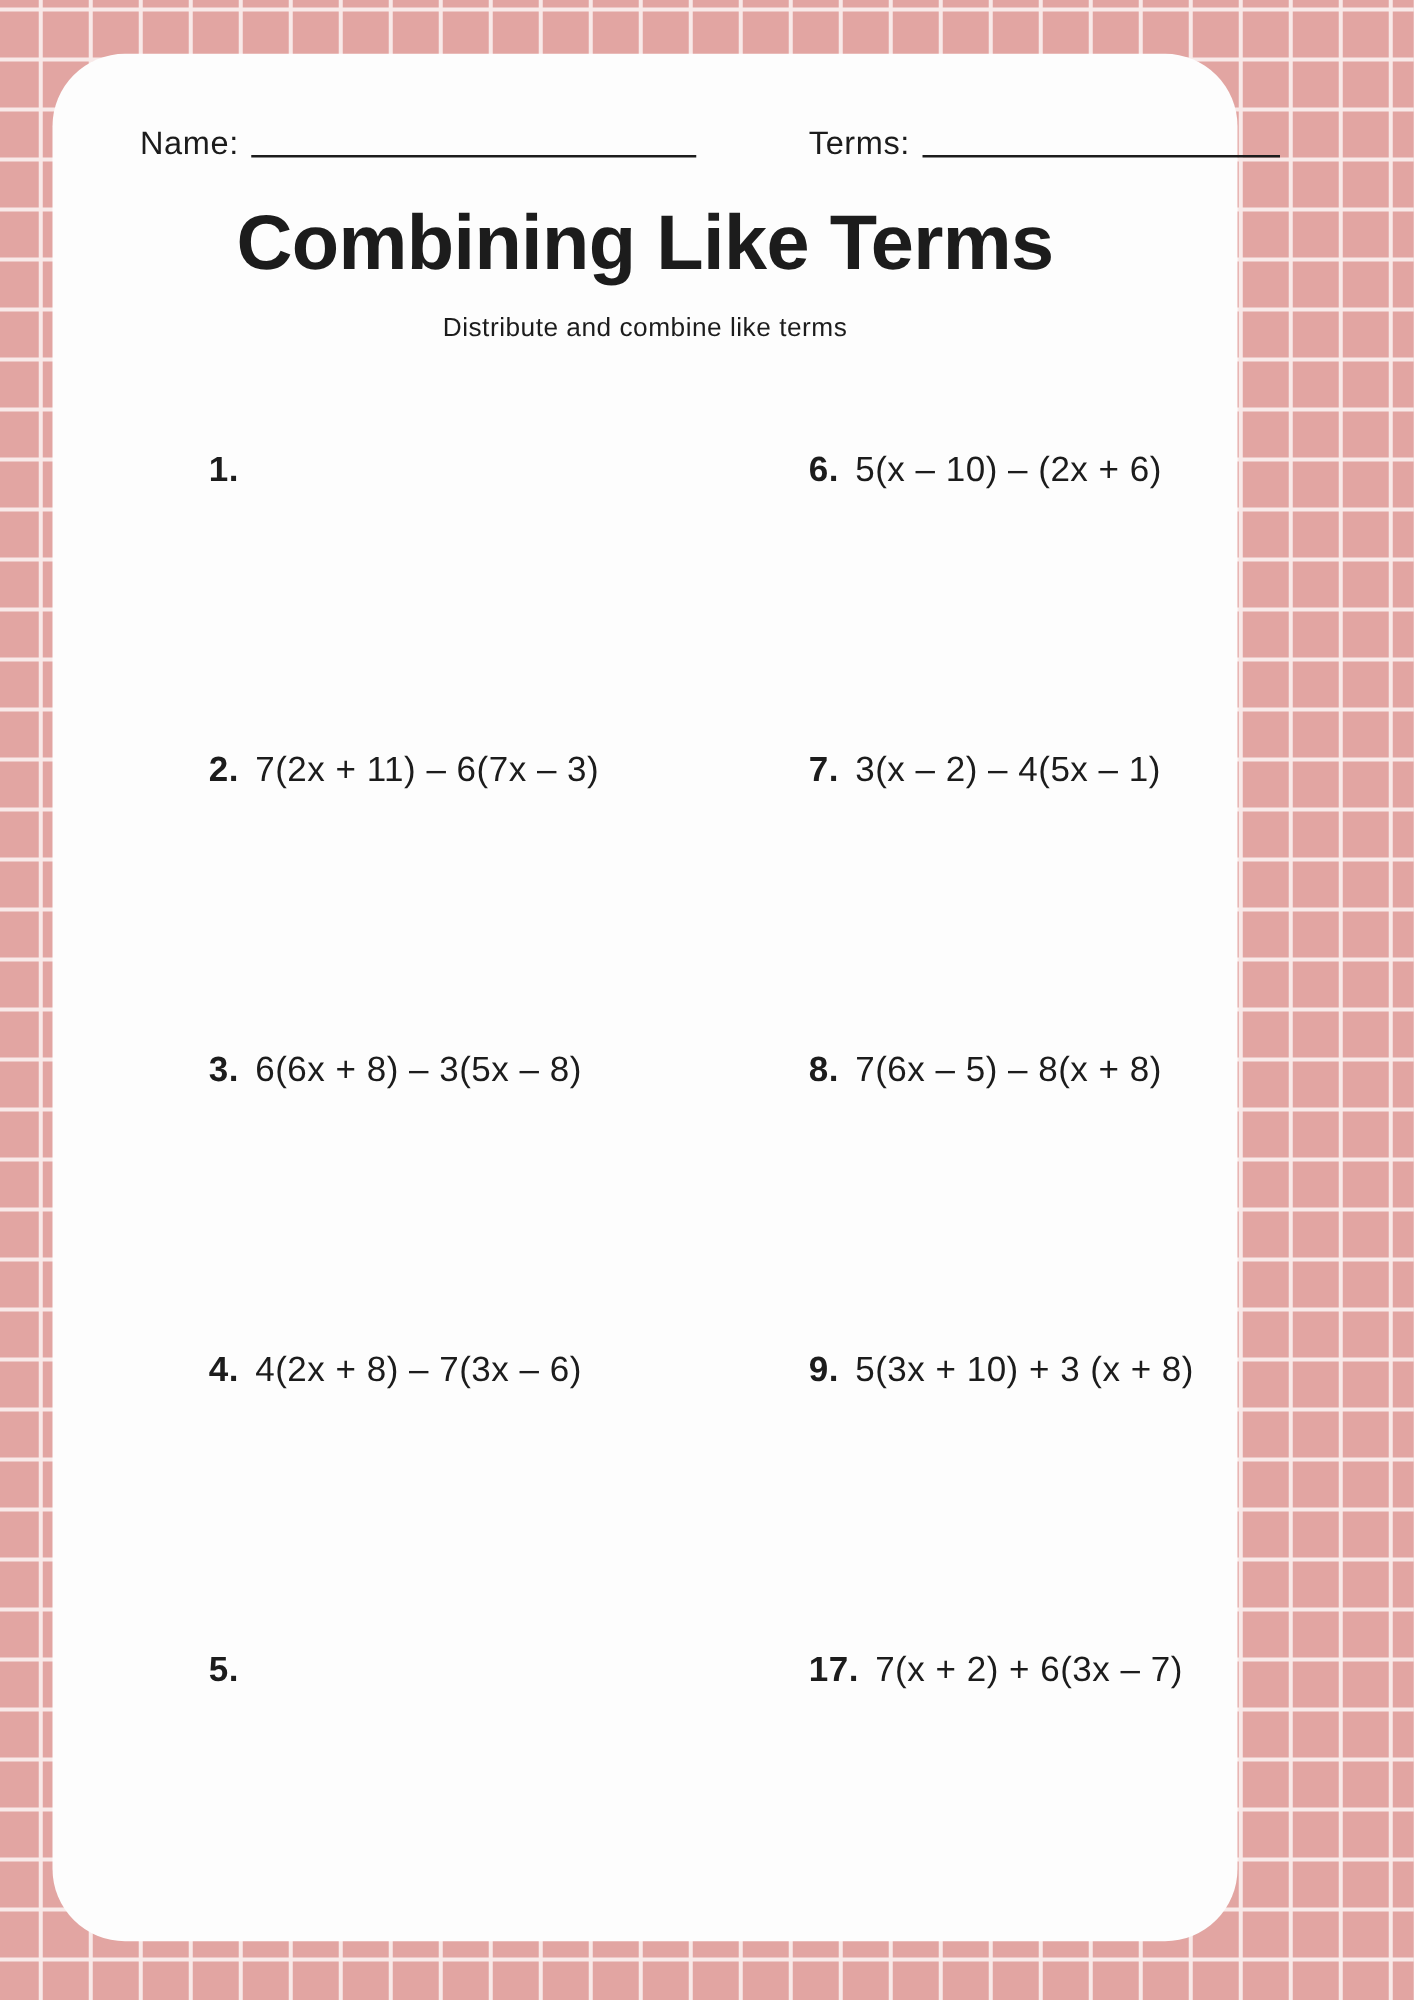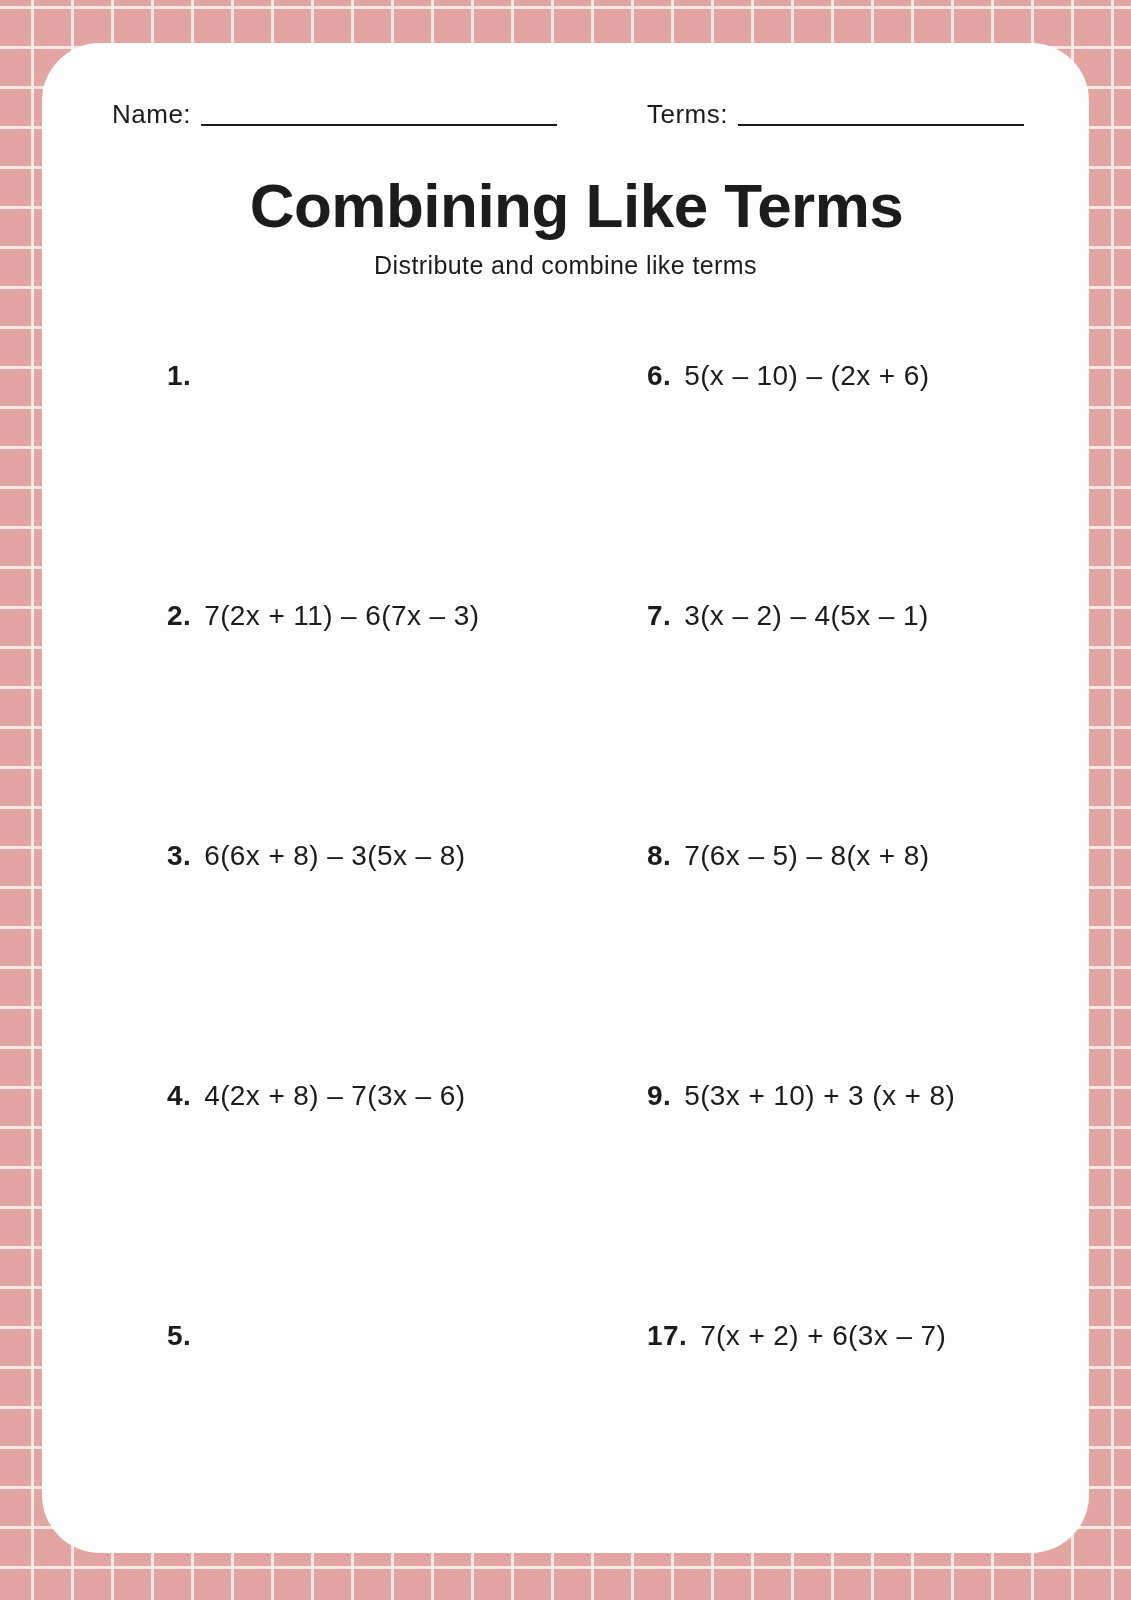--- a/index.html
+++ b/index.html
@@ -22,21 +22,21 @@
       linear-gradient(to bottom, #f8e9e8 0 3px, transparent 3px);
     background-size: 40px 40px;
     background-position: -9px 6px;
   }
 
   
   .card {
     position: absolute;
     left: 42px;
     top: 43px;
-    width: 1047px;
+    width: 948px;
     height: 1510px;
     background: #fdfdfd;
     border-radius: 58px;
   }
 
   .field {
     position: absolute;
     top: 57px;
     display: flex;
     align-items: flex-end;
@@ -52,36 +52,36 @@
     border-bottom: 2px solid #1c1c1c;
     margin-bottom: 3px;
     height: 0;
   }
 
   .title {
     position: absolute;
     top: 116px;
     left: 0;
     width: 100%;
-    margin: 11px;
+    margin: 0;
     text-align: center;
     font-size: 62px;
     font-weight: bold;
     letter-spacing: -0.5px;
     line-height: 1.15;
   }
 
   .subtitle {
     position: absolute;
     top: 208px;
     left: 0;
     width: 100%;
     margin: 0;
     text-align: center;
-    font-size: 25px;
+    font-size: 21px;
     letter-spacing: 0.4px;
   }
 
   .problems {
     position: absolute;
     left: 125px;
     top: 317px;
     display: grid;
     grid-template-columns: 480px 410px;
     grid-auto-rows: 240px;

